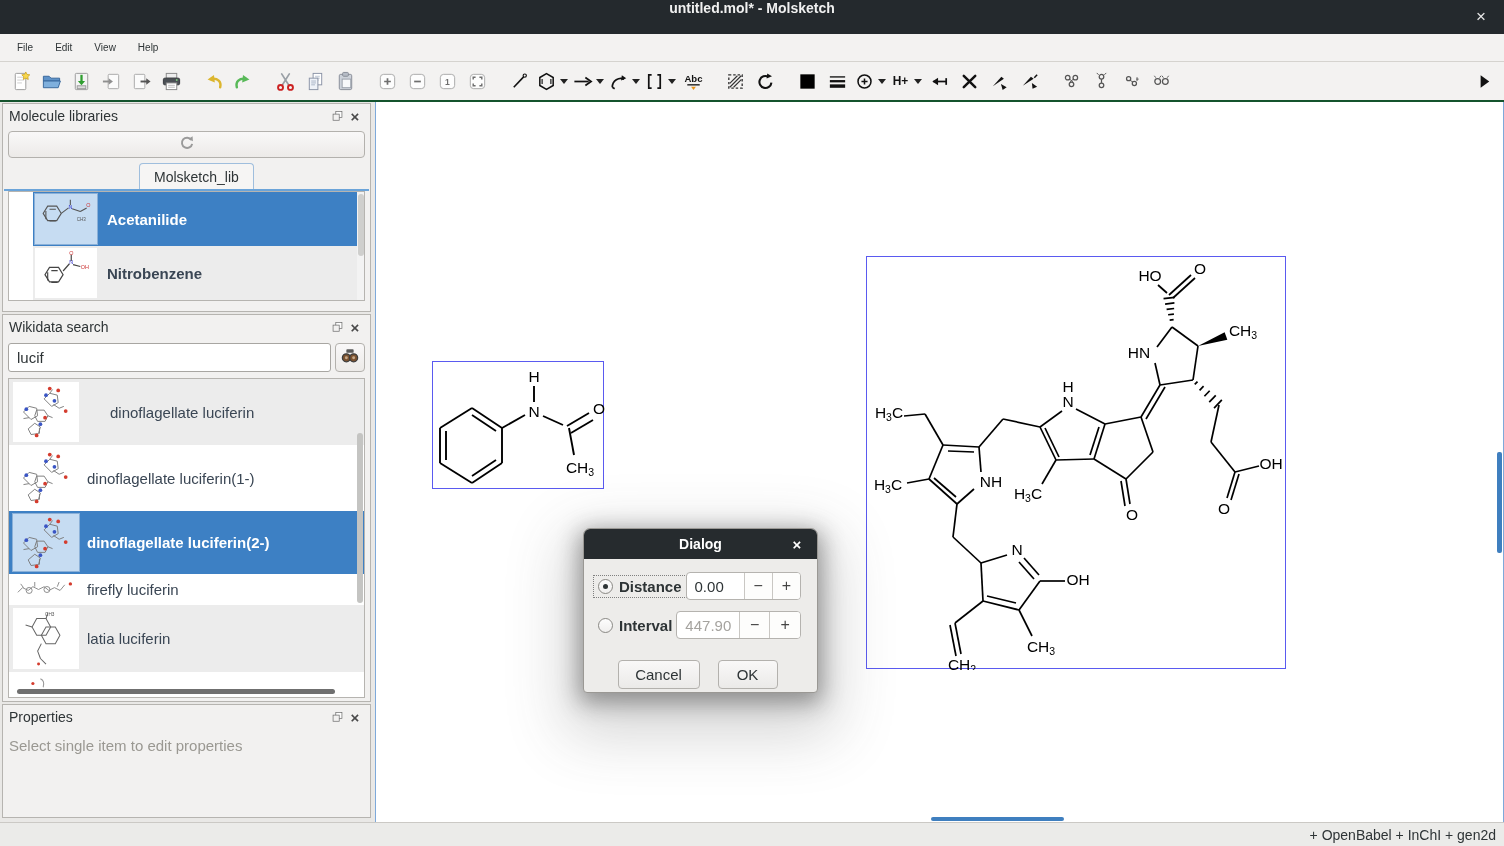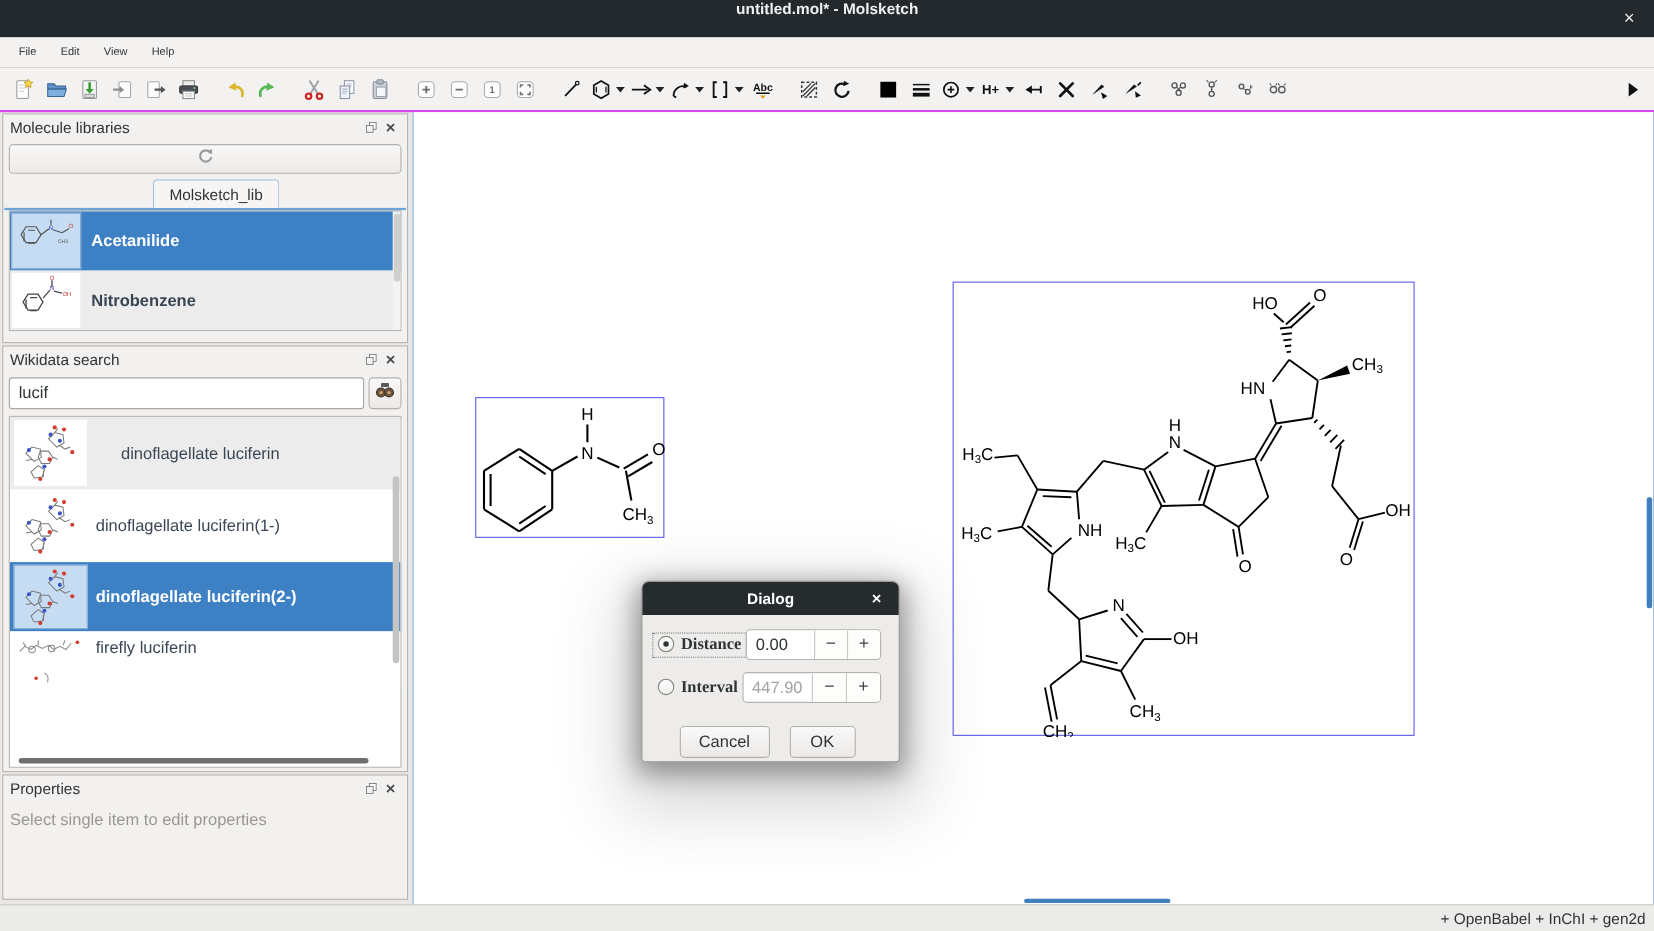--- a/index.html
+++ b/index.html
@@ -16,35 +16,35 @@
 
   
   #toolbar { position:absolute; left:0; top:62px; width:1504px; height:38px; background:#f3f2f1; display:flex; align-items:center; padding:0 6px; }
   .tb-btn { height:30px; min-width:30px; display:flex; align-items:center; justify-content:center; border-radius:3px; padding:0 2px; }
   .tb-btn svg { display:block; }
   .tb-sep { width:12px; height:1px; }
   .tb-dd { width:0; height:0; border-left:4px solid transparent; border-right:4px solid transparent; border-top:5px solid #222; margin-left:3px; }
   .tb-spring { flex:1; }
 
   
-  #main { position:absolute; left:0; top:100px; width:1504px; height:722px; border-top:2px solid #d946ef; background:#e9e8e6; }
+  #main { position:absolute; left:0; top:100px; width:1504px; height:722px; border-top:2px solid #14532d; background:#e9e8e6; }
 
   
   #dock { position:absolute; left:0; top:0; width:375px; height:722px; }
   .panel { position:absolute; left:2px; width:369px; background:#f2f1f0; border:1px solid #b6b4b0; }
   .panel-head { height:24px; display:flex; align-items:center; padding:0 6px; }
   .panel-title { font-size:14px; color:#2e3436; flex:1; }
   .panel-btn { width:18px; height:18px; display:flex; align-items:center; justify-content:center; color:#555; }
   .panel-btn.closex { font-size:15px; font-weight:bold; color:#4a4a4a; }
 
   #panel-lib { top:1px; height:209px; }
   #lib-refresh { margin:3px 5px; height:27px; border:1px solid #b3b1ad; border-radius:4px; background:linear-gradient(#f9f8f8,#eceae8); display:flex; align-items:center; justify-content:center; }
   #lib-tabs { height:30px; position:relative; border-bottom:2px solid #6ba4d9; margin:0 1px; }
   #lib-tab { position:absolute; left:135px; bottom:0; height:26px; padding:0 14px; background:#f6f5f4; border:1px solid #9fbedd; border-bottom:none; border-radius:4px 4px 0 0; font-size:14px; color:#2e3436; display:flex; align-items:center; }
-  #lib-list { margin:0 5px; height:110px; background:#fff; border:1px solid #b6b4b0; overflow:hidden; position:relative; }
+  #lib-list { margin:0 5px; height:110px; background:#fff; border:1px solid #b6b4b0; overflow:hidden; position:relative;padding-left:24px; }
   .lib-row { height:54px; display:flex; align-items:center; gap:10px; padding-left:2px; background:#ececec; }
   .lib-row.selected { background:#3d80c4; }
   .lib-row .thumb { width:62px; height:50px; background:#fff; flex:none; }
   .lib-row.selected .thumb { background:#c6dcf2; outline:1px solid #8ab0d8; }
   .lib-row .lbl { font-size:15px; color:#3a4654; font-weight:bold; }
   .lib-row.selected .lbl { color:#fff; }
   .vtrack { position:absolute; right:0; top:0; bottom:0; width:7px; background:#f3f3f3; }
   .vthumb { position:absolute; right:0.5px; width:6px; background:#cfcfcd; border-radius:3px; }
 
   #panel-wiki { top:212px; height:388px; }
@@ -73,21 +73,21 @@
   #cv-hthumb { position:absolute; left:555px; bottom:2px; width:133px; height:4px; background:#3f7fbf; border-radius:2px; }
   #cv-vthumb { position:absolute; right:1px; top:350px; width:5px; height:101px; background:#3f7fbf; border-radius:2px; }
 
   
   #dialog { position:absolute; left:583px; top:528px; width:235px; height:165px; background:#edecea; border:1px solid #9a9894; border-radius:7px 7px 4px 4px; box-shadow:0 6px 22px 4px rgba(40,40,40,.42), 0 24px 60px 18px rgba(70,70,70,.22); }
   #dialog-title { height:30px; background:#262b2e; border-radius:6px 6px 0 0; display:flex; align-items:center; justify-content:center; position:relative; }
   #dialog-title .t { color:#fff; font-size:14px; font-weight:bold; }
   #dialog-close { position:absolute; right:10px; top:0; height:30px; width:20px; display:flex; align-items:center; justify-content:center; color:#fff; font-size:15px; font-weight:bold; }
   #dialog-body { padding:13px 16px 0 10px; display:flex; flex-direction:column; gap:11px; }
   .dlg-row { display:flex; align-items:center; height:28px; }
-  .radio-wrap { display:flex; gap:6px; padding:2px 4px;font-family:Liberation Serif, serif; }
+  .radio-wrap { display:flex; align-items:center; gap:6px; padding:2px 4px; }
   .radio-wrap.focused { outline:1px dotted #808080; }
   .radio { width:15px; height:15px; border-radius:50%; border:1px solid #8a8884; background:linear-gradient(#fdfdfd,#f0efee); position:relative; flex:none; }
   .radio.checked::after { content:""; position:absolute; left:4px; top:4px; width:5px; height:5px; border-radius:50%; background:#2e3436; }
   .dlg-label { font-size:15px; font-weight:bold; color:#2e3436; }
   .spin { margin-left:auto; width:133px; height:28px; border:1px solid #b5b3af; border-radius:4px; background:#fff; display:flex; overflow:hidden; }
   .spin .val { width:66px; display:flex; align-items:center; padding-left:8px; font-size:15px; color:#2e3436; }
   .spin.disabled .val { color:#a5a39f; }
   .spin .sbtn { width:33px; border-left:1px solid #c9c7c3; display:flex; align-items:center; justify-content:center; font-size:16px; color:#444; background:#fdfdfc; }
   #dlg-buttons { display:flex; justify-content:center; gap:18px; margin-top:10px; }
   .dlg-btn { height:29px; border:1px solid #b3b1ad; border-radius:4px; background:linear-gradient(#f9f8f8,#ebeae8); font-size:15px; color:#2e3436; display:flex; align-items:center; justify-content:center; }
@@ -521,20 +521,34 @@
                 <g fill="none" stroke="#888" stroke-width="1">
                   <path d="M2 15l5-5 6 3 5-4 6 3 6-3 5 4 6-3 6 3 5-6"></path>
                   <path d="M8 10l-3-4M20 9v-5M44 9l2-5"></path>
                   <circle cx="14" cy="13" r="3.2"></circle>
                   <circle cx="33" cy="12" r="3.2"></circle>
                 </g>
                 <circle cx="58" cy="6" r="1.8" fill="#d43c2e"></circle>
               </svg>
             </div>
             <span class="lbl">firefly luciferin</span>
+          </div>
+          <div class="wiki-row shade" style="height: 67px;">
+            <div class="thumb boxed" style="height: calc(100% - 6px);">
+              <svg viewBox="0 0 56 64" width="52" height="60">
+                <g fill="none" stroke="#666" stroke-width="1.1">
+                  <path d="M18 10h10l5 9-5 9H18l-5-9z"></path>
+                  <path d="M28 19h10l5 9-5 9H28l-5-9z"></path>
+                  <path d="M23 37l-4 8 3 8M22 53l6 6M28 10l2-6M13 19l-7-2"></path>
+                </g>
+                <text x="32" y="7" font-size="5" fill="#555" font-family="Liberation Sans,sans-serif" text-anchor="middle">CH3</text>
+                <circle cx="20" cy="59" r="1.6" fill="#d43c2e"></circle>
+              </svg>
+            </div>
+            <span class="lbl">latia luciferin</span>
           </div>
           <div class="wiki-row" style="height: 22px;">
             <div class="thumb" style="height: calc(100% - 6px);">
               <svg viewBox="0 0 64 20" width="60" height="19">
                 <circle cx="18" cy="10" r="1.7" fill="#d43c2e"></circle>
                 <path d="M26 5q5 2 3 9" fill="none" stroke="#999" stroke-width="1.1"></path>
               </svg>
             </div>
           </div>
           <div id="wiki-vthumb"></div>

